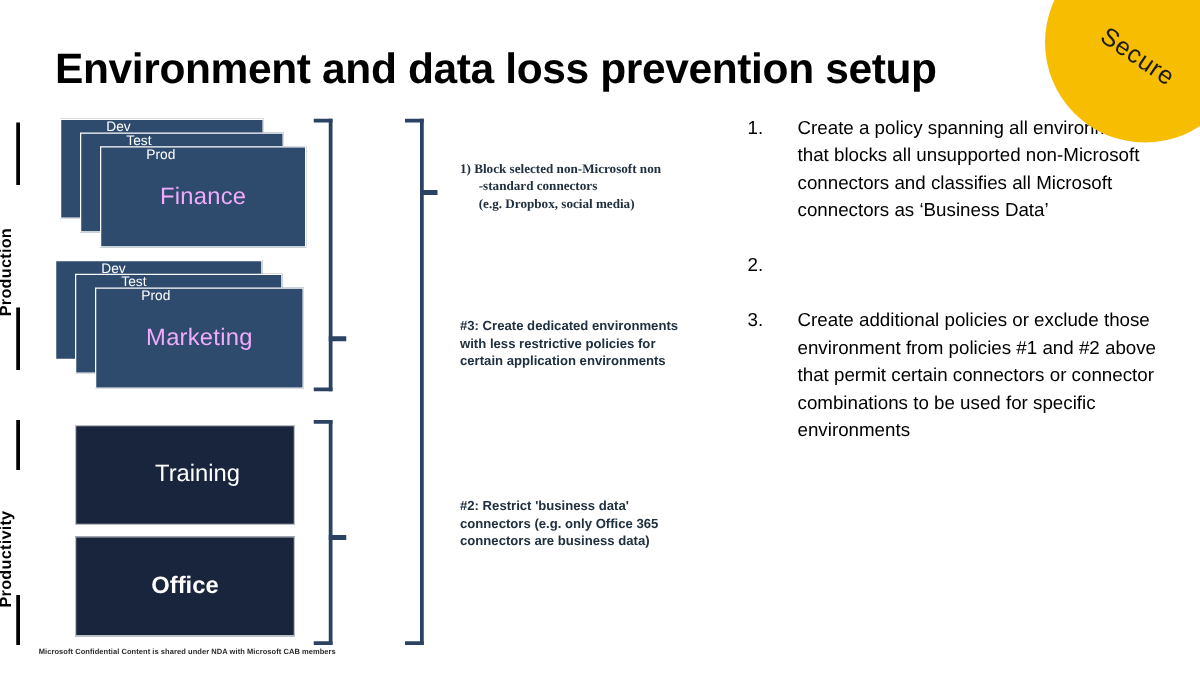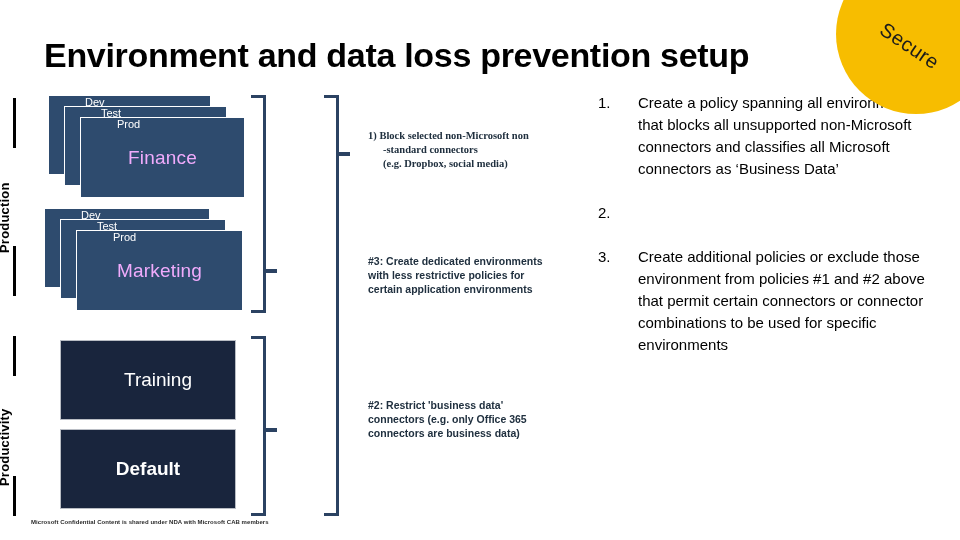--- a/index.html
+++ b/index.html
@@ -240,21 +240,21 @@
     <span class="tag">Prod</span>
     <span class="card-title">Marketing</span>
   </div>
 </div>
 
 <div class="card-solo" style="left:60px; top:340px; width:176px; height:80px;padding-left:20px;">
   <span class="card-title">Training</span>
 </div>
 
 <div class="card-solo bold" style="left:60px; top:429px; width:176px; height:80px;">
-  <span class="card-title">Default</span>
+  <span class="card-title">Office</span>
 </div>
 
 <div class="bracket" style="left:263px; top:95px; width:30px; height:218px;">
   <div class="spine" style="height:218px;"></div>
   <div class="arm" style="top:0px;"></div>
   <div class="arm" style="top:215px;"></div>
   <div class="nub" style="top:174px; width:14px;"></div>
 </div>
 
 <div class="bracket" style="left:263px; top:336px; width:30px; height:180px;">

